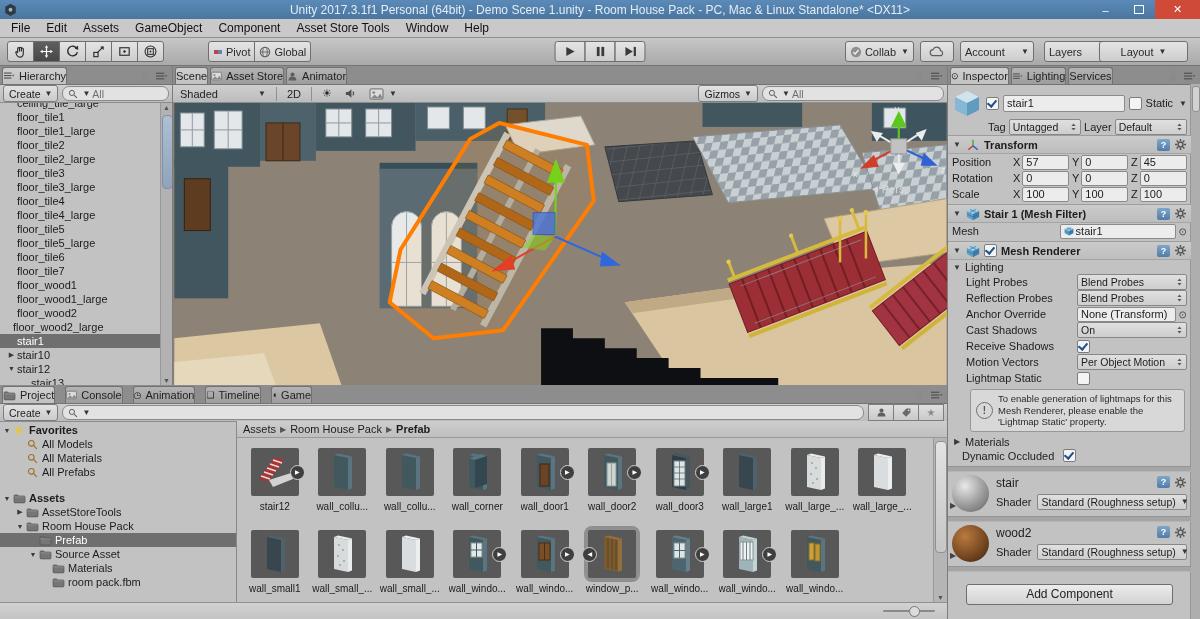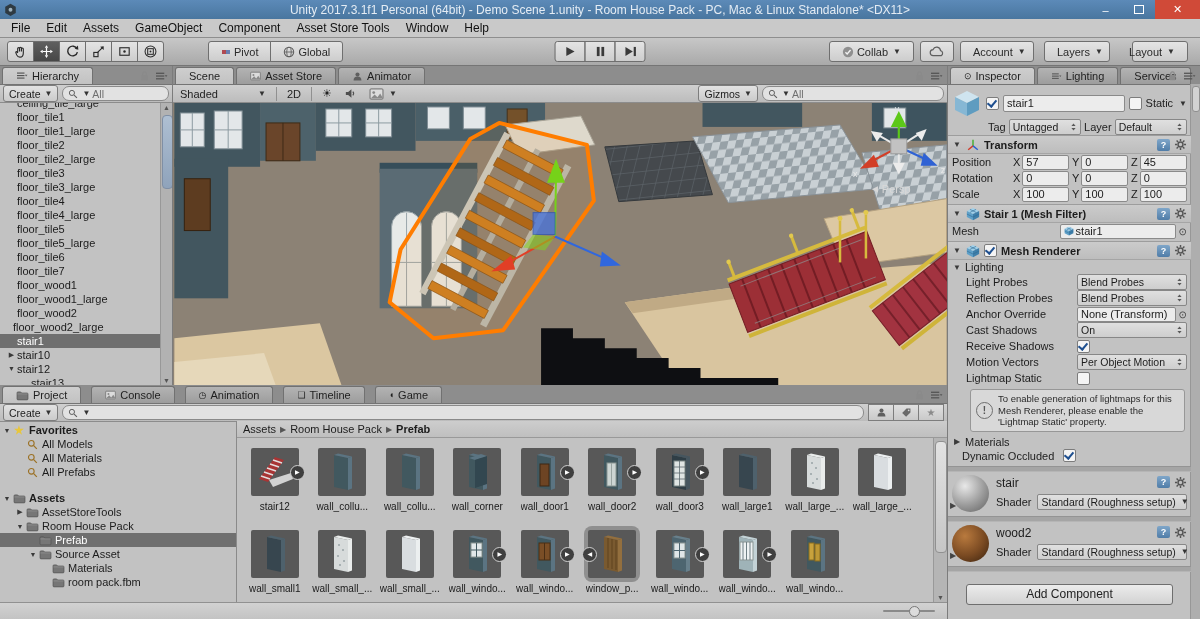--- a/index.html
+++ b/index.html
@@ -11,33 +11,33 @@
   .tb-logo{position:absolute;left:4px;top:3px;width:13px;height:13px;z-index:2}
   .tb-btns{position:absolute;right:0;top:0;height:19px;display:flex;z-index:2}
   .tb-btn{width:33px;height:100%;display:flex;align-items:center;justify-content:center;color:#fff;font-size:11px}
   .tb-btn.close{width:45px;background:#d04a38}
   .maxbox{width:8px;height:7px;border:1px solid #fff}
   
   .menubar{position:absolute;top:19px;left:0;width:100%;height:19px;background:#c9c9c9;border-bottom:1px solid #8e8e8e;display:flex;align-items:center;padding-left:3px;box-sizing:border-box}
   .menu-item{padding:2px 8px;font-size:12px;color:#111}
   
   .toolbar{position:absolute;top:38px;left:0;width:100%;height:28px;background:linear-gradient(#c7c7c7,#a9a9a9);border-bottom:1px solid #757575;box-sizing:border-box}
-  .tbtn{height:21px;background:linear-gradient(#e4e4e4,#cdcdcd);border:1px solid #6f6f6f;display:flex;align-items:center;justify-content:center;box-sizing:border-box;color:#2a2a2a;font-size:11px;gap:3px;padding:0 12px}
+  .tbtn{height:21px;background:linear-gradient(#e4e4e4,#cdcdcd);border:1px solid #6f6f6f;display:flex;align-items:center;justify-content:center;box-sizing:border-box;color:#2a2a2a;font-size:11px;gap:3px;padding:0 4px}
   .tbtn.icon{width:27px;padding:0}
   .tbtn+.tbtn{margin-left:-1px}
   .grp{position:absolute;top:3px;display:flex}
   .grp .tbtn:first-child{border-radius:3px 0 0 3px}
   .grp .tbtn:last-child{border-radius:0 3px 3px 0}
   .grp.single .tbtn{border-radius:3px}
   .tbtn.active{background:linear-gradient(#5f5f5f,#474747);color:#fff}
   .caret{font-size:8px;color:#333;margin-left:2px}
   
   .panel{position:absolute;background:#c2c2c2;box-sizing:border-box}
   .ptabs{height:18px;background:#8d8d8d;border-bottom:1px solid #747474;display:flex;align-items:flex-end;position:relative}
-  .ptab{height:17px;box-sizing:border-box;padding:0 13px;margin-left:2px;display:flex;align-items:center;gap:4px;background:linear-gradient(#b3b3b3,#9d9d9d);border:1px solid #717171;border-bottom:none;border-radius:3px 3px 0 0;font-size:11px;color:#1f1f1f;white-space:nowrap}
+  .ptab{height:17px;box-sizing:border-box;padding:0 0;margin-left:2px;display:flex;align-items:center;gap:4px;background:linear-gradient(#b3b3b3,#9d9d9d);border:1px solid #717171;border-bottom:none;border-radius:3px 3px 0 0;font-size:11px;color:#1f1f1f;white-space:nowrap}
   .ptab.active{background:linear-gradient(#cecece,#c2c2c2)}
   .ptab-icons{position:absolute;right:4px;top:4px;display:flex;gap:5px;align-items:center}
   .subbar{height:18px;background:linear-gradient(#cfcfcf,#bcbcbc);border-bottom:1px solid #8c8c8c;display:flex;align-items:center;padding:0 3px;gap:4px;box-sizing:border-box}
   .flatdd{height:14px;display:flex;align-items:center;gap:3px;padding:0 4px;color:#222;font-size:11px}
   .minibtn{height:15px;border:1px solid #7d7d7d;background:linear-gradient(#e2e2e2,#cbcbcb);border-radius:3px;display:flex;align-items:center;justify-content:center;padding:0 5px;font-size:10.5px;gap:2px}
   .search-pill{flex:1;height:13px;background:#e2e2e2;border:1px solid #8a8a8a;border-radius:7px;display:flex;align-items:center;padding:0 5px;gap:2px;color:#707070;font-size:10.5px;min-width:40px}
   .vdiv{width:1px;height:14px;background:#909090;margin:0 2px}
   
   #hierarchy{left:0;top:66px;width:173px;height:319px;border-right:1px solid #7c7c7c}
   .hlist{position:relative;height:283px;overflow:hidden;background:#c2c2c2}
@@ -324,21 +324,21 @@
           <span class="caret">▼</span>
         </div>
     </div>
     <div class="grp single" style="right:90px">
       <div class="tbtn" style="width:66px;justify-content:space-between">
           <span>Layers</span>
           <span class="caret">▼</span>
         </div>
     </div>
     <div class="grp single" style="right:12px">
-      <div class="tbtn" style="width:56px;justify-content:flex-end">
+      <div class="tbtn" style="width:89px;justify-content:center">
           <span>Layout</span>
           <span class="caret">▼</span>
         </div>
     </div>
   </div>
 
   <div class="panel" id="hierarchy">
     <div class="ptabs">
       <div class="ptab active">
           <svg width="12" height="10">

